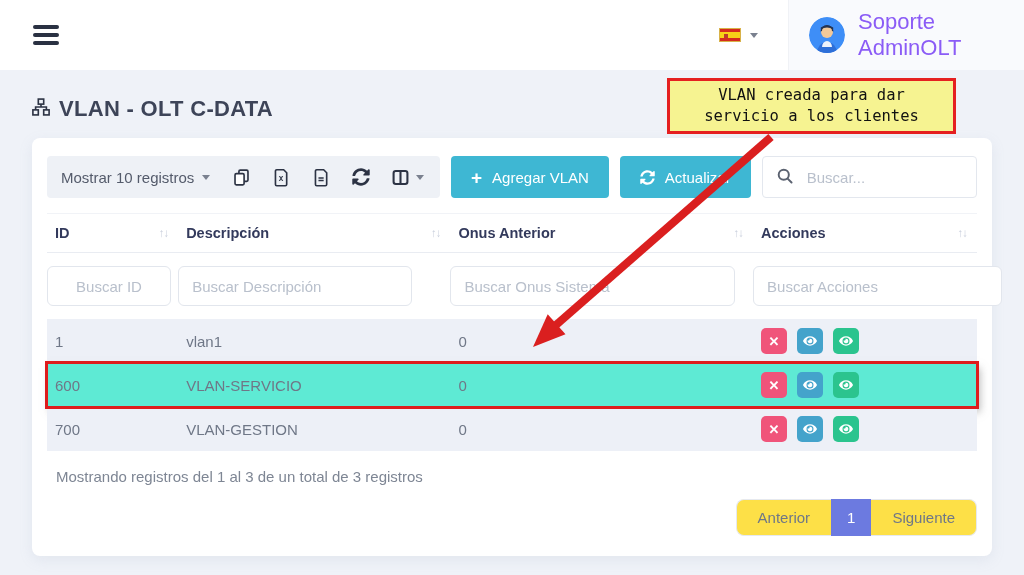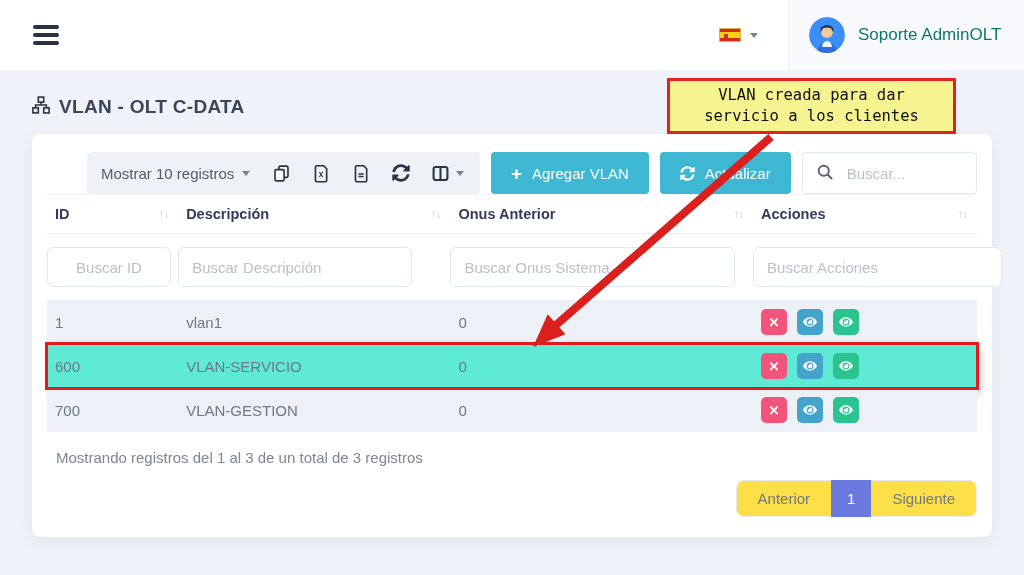--- a/index.html
+++ b/index.html
@@ -10,44 +10,44 @@
   .topbar { height:70px; background:#ffffff; display:flex; align-items:center; position:relative; z-index:5; }
   .hamburger { margin-left:33px; width:26px; cursor:pointer; }
   .hamburger div { height:4px; background:#2a3142; border-radius:2px; margin:4px 0; }
   .topbar-spacer { flex:1; }
   .lang-group { display:flex; align-items:center; gap:9px; margin-right:30px; cursor:pointer; }
   .flag { width:22px; height:14px; border:1px solid #d8b24a; position:relative; background:linear-gradient(to bottom,#d52b1e 0 25%,#f7d117 25% 75%,#d52b1e 75% 100%); }
   .flag .emblem { position:absolute; left:4px; top:5px; width:4px; height:4px; background:#c0392b; }
   .caret-down { width:0; height:0; border-left:4.5px solid transparent; border-right:4.5px solid transparent; border-top:5px solid #7a818f; }
   .user-block { width:236px; height:70px; background:#f9fafd; border-left:1px solid #f0f2f6; display:flex; align-items:center; gap:13px; padding-left:20px; cursor:pointer; }
   .avatar { width:36px; height:36px; border-radius:50%; overflow:hidden; flex:0 0 auto; }
-  .user-name { font-size:17px; color:#0f766e; }
+  .user-name { font-size:22px; color:#8b5cf6; }
 
   
   .content { padding:0 32px; position:relative; }
   .page-title-row { display:flex; align-items:center; gap:9px; padding:26px 0 16px 0; }
-  .page-title { font-size:19px; font-weight:bold; color:#3d4458; letter-spacing:.3px; }
+  .page-title { font-size:22px; font-weight:bold; color:#3d4458; letter-spacing:.3px; }
 
   
   .card { background:#ffffff; border-radius:8px; box-shadow:0 4px 14px rgba(140,152,176,.13); padding:18px 15px 20px 15px; }
 
   .toolbar { display:flex; align-items:center; gap:11px; }
-  .dt-controls { background:#eef1f6; border-radius:4px; height:42px; flex:0 0 393px; display:flex; align-items:center; padding:0 16px 0 14px; justify-content:space-between;margin-left:40px; }
+  .dt-controls { background:#eef1f6; border-radius:4px; height:42px; flex:0 0 393px; display:flex; align-items:center; padding:0 16px 0 14px; justify-content:space-between; }
   .length-btn { display:flex; align-items:center; gap:8px; font-size:15px; color:#545b6b; cursor:pointer; white-space:nowrap; }
   .icon-btn { background:none; border:none; color:#2c3344; cursor:pointer; display:flex; align-items:center; padding:0; }
   .colvis { display:flex; align-items:center; gap:6px; }
   .btn-teal { height:42px; border:none; border-radius:4px; background:#3eb7d3; color:#fff; font-size:15px; font-family:inherit; display:flex; align-items:center; gap:10px; padding:0 20px; cursor:pointer; white-space:nowrap; }
   .plus-glyph { font-size:19px; font-weight:bold; line-height:1; }
   .search-wrap { flex:1; position:relative; }
   .search-wrap svg { position:absolute; left:14px; top:11px; color:#5b6270; }
   .search-input { width:100%; height:42px; border:1px solid #e3e7ee; border-radius:4px; padding:0 12px 0 44px; font-size:15px; font-family:inherit; color:#6e7687; background:#fff; outline:none; }
   input::placeholder { color:#b9c0cc; opacity:1; }
 
   
-  table { width:100%; border-collapse:collapse; table-layout:fixed; }
+  table { width:100%; border-collapse:collapse; margin-top:15px; table-layout:fixed; }
   col.c-id{width:130px;} col.c-desc{width:270px;} col.c-onus{width:300px;} col.c-acc{width:222px;}
   thead th { text-align:left; font-size:14.5px; font-weight:bold; color:#333a5c; padding:11px 10px 11px 8px; border-top:1px solid #f1f3f7; border-bottom:1px solid #e9ecf2; }
   .sort-ic { float:right; font-size:11.5px; color:#c9cfdc; letter-spacing:-1px; font-weight:normal; cursor:pointer; margin-top:2px; }
   .filter-row td { padding:13px 14px 13px 0; }
   .filter-input { height:40px; border:1.5px solid #e2e6ed; border-radius:6px; padding:0 13px; font-size:15px; font-family:inherit; color:#6e7687; outline:none; background:#fff; width:100%; }
   td.f-id .filter-input{ width:124px; text-align:center;}
   tbody.data-rows td { font-size:15px; color:#6f7787; padding:9px 10px 9px 8px; height:43px; }
   tr.stripe { background:#edf0f7; }
   tr.highlighted { background:#5eead4; outline:3px solid #de1c1c; outline-offset:-1px; box-shadow:3px 5px 8px rgba(125,125,125,.55); }
   .action-btn { width:26px; height:26px; border:none; border-radius:5px; margin-right:6px; color:#fff; cursor:pointer; display:inline-flex; align-items:center; justify-content:center; vertical-align:middle; }

